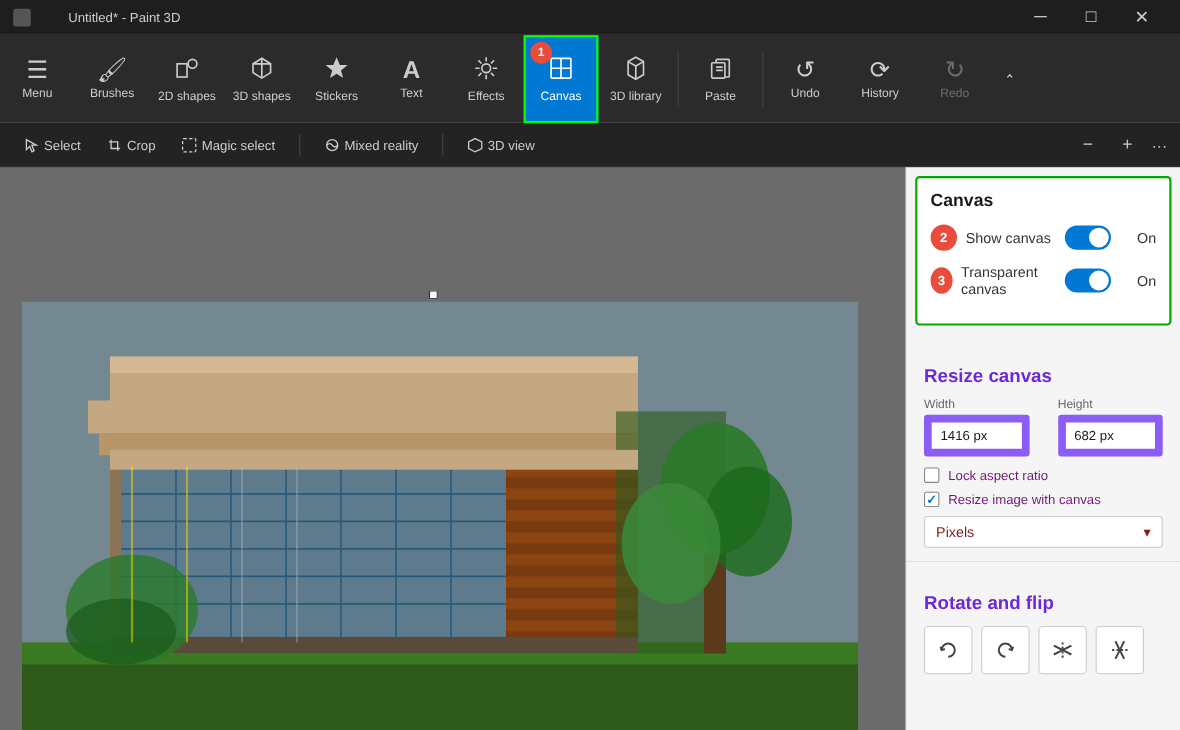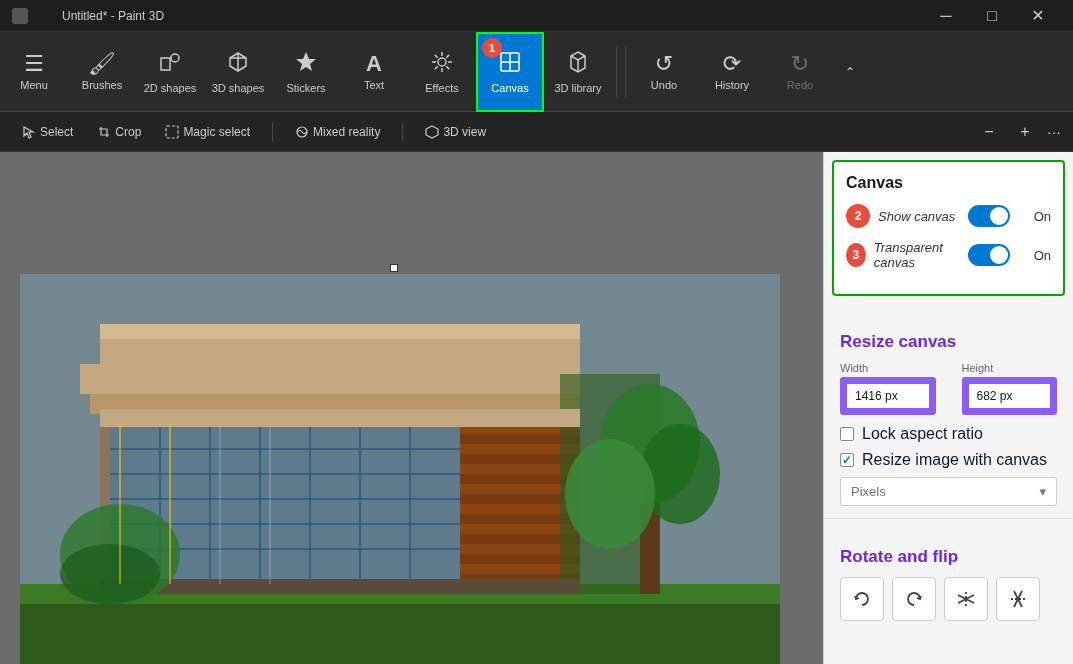--- a/index.html
+++ b/index.html
@@ -142,21 +142,21 @@
       font-weight: 600;
       color: #1a1a1a;
       margin-bottom: 12px;
     }
     .panel-row {
       display: flex;
       align-items: center;
       justify-content: space-between;
       margin-bottom: 12px;
     }
-    .panel-label { font-size: 13px; color: #333; font-style: italic; }
+    .panel-label { font-size: 13px; color: #333; }
 
     
     .toggle-container { display: flex; align-items: center; gap: 24px; text-align: center; }
     .toggle {
       width: 42px;
       height: 22px;
       background: #0078d4;
       border-radius: 11px;
       position: relative;
       cursor: pointer;
@@ -237,36 +237,36 @@
       background: #fff;
       display: flex;
       align-items: center;
       justify-content: center;
       flex-shrink: 0;
     }
     .checkbox-box.checked {
       background: #fff;
       border-color: #888;
     }
-    .check-label { font-size: 16px; color: #0f172a; }
+    .check-label { font-size: 12px; color: #701a75; }
     .checkmark { color: #0078d4; font-size: 12px; font-weight: bold; }
 
     
     .dropdown {
       display: flex;
       align-items: center;
       justify-content: space-between;
       padding: 6px 10px;
       border: 1px solid #ccc;
       border-radius: 3px;
       background: #fff;
       cursor: pointer;
       margin-top: 8px;
       font-size: 13px;
-      color: #737373;
+      color: #7f1d1d;
     }
 
     
     .rotate-section {
       padding: 12px 16px;
     }
     .rotate-buttons {
       display: flex;
       gap: 8px;
       margin-top: 8px;
@@ -380,20 +380,31 @@
         <path d="M12 2 L19 6 L19 18 L12 22 L5 18 L5 6 Z"></path>
         <path d="M5 6 L12 10 L19 6"></path>
         <line x1="12" y1="10" x2="12" y2="22"></line>
       </svg>
     </span>
     <span class="label">3D library</span>
   </div>
 
   <div class="toolbar-separator"></div>
 
+  <div class="toolbar-item">
+    <span class="icon">
+      <svg width="24" height="24" viewBox="0 0 24 24" fill="none" stroke="#ccc" stroke-width="1.5">
+        <rect x="8" y="4" width="12" height="16" rx="1"></rect>
+        <rect x="4" y="7" width="12" height="14" rx="1" fill="#2b2b2b" stroke="#ccc"></rect>
+        <line x1="8" y1="11" x2="14" y2="11"></line>
+        <line x1="8" y1="14" x2="14" y2="14"></line>
+      </svg>
+    </span>
+    <span class="label">Paste</span>
+  </div>
 
   <div class="toolbar-separator"></div>
 
   <div class="toolbar-item">
     <span class="icon" style="font-size:22px;color:#ccc;">↺</span>
     <span class="label">Undo</span>
   </div>
 
   <div class="toolbar-item">
     <span class="icon" style="font-size:22px;color:#ccc;">⟳</span>

